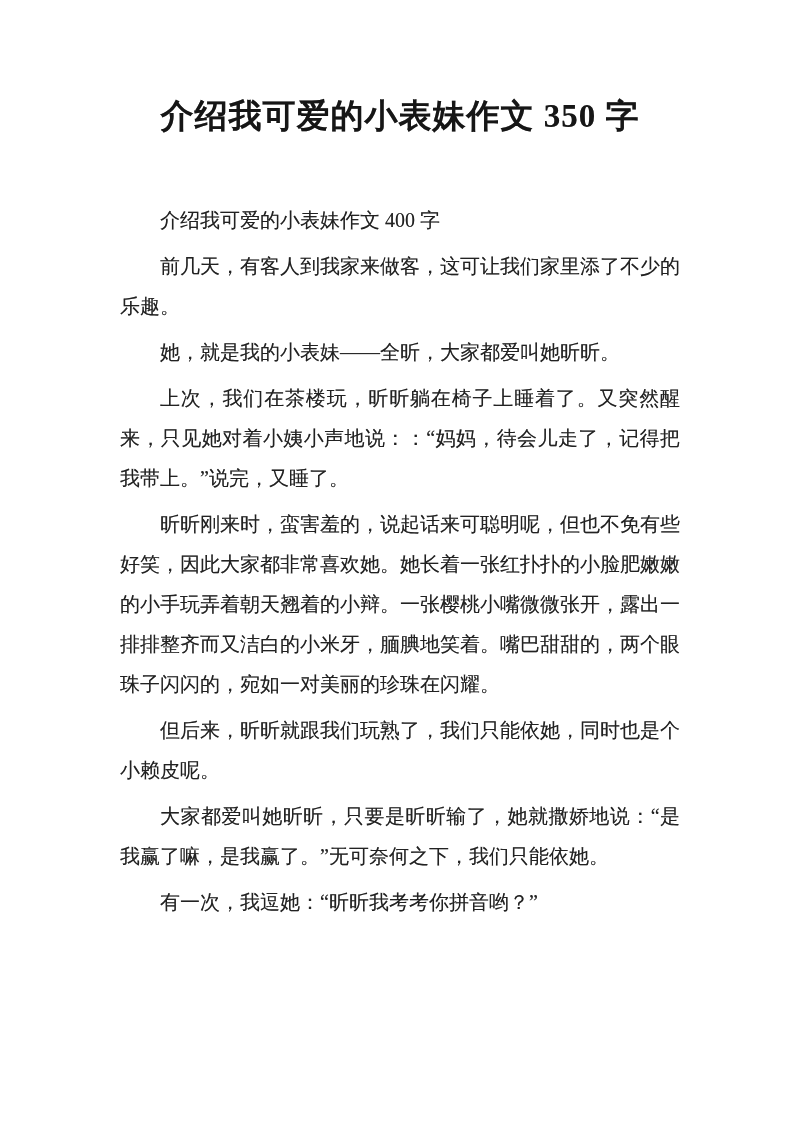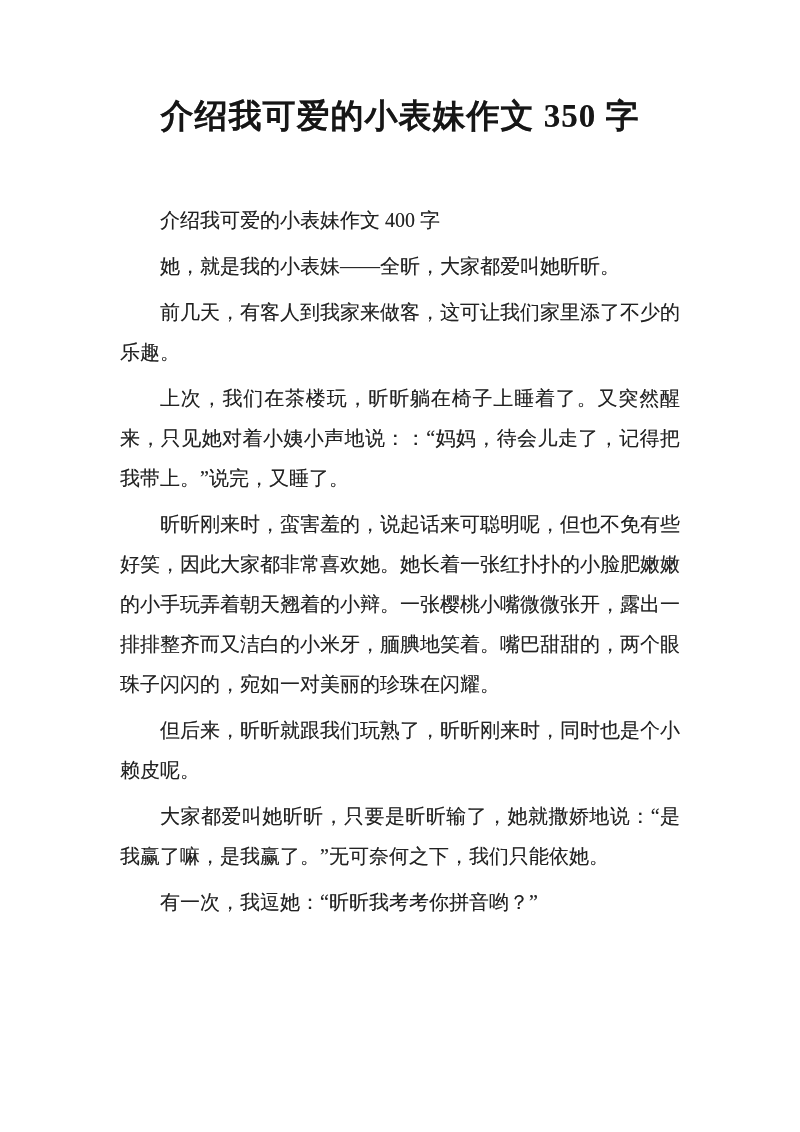--- a/index.html
+++ b/index.html
@@ -48,21 +48,21 @@
   }
 </style>
 </head>
 <body>
 
 <div class="page">
   <h1 class="doc-title">介绍我可爱的小表妹作文 350 字</h1>
 
   <div class="doc-body">
     <p>介绍我可爱的小表妹作文 400 字</p>
+    <p>前几天，有客人到我家来做客，这可让我们家里添了不少的乐趣。</p>
     <p>她，就是我的小表妹——全昕，大家都爱叫她昕昕。</p>
-    <p>前几天，有客人到我家来做客，这可让我们家里添了不少的乐趣。</p>
     <p>上次，我们在茶楼玩，昕昕躺在椅子上睡着了。又突然醒来，只见她对着小姨小声地说：：“妈妈，待会儿走了，记得把我带上。”说完，又睡了。</p>
     <p>昕昕刚来时，蛮害羞的，说起话来可聪明呢，但也不免有些好笑，因此大家都非常喜欢她。她长着一张红扑扑的小脸肥嫩嫩的小手玩弄着朝天翘着的小辩。一张樱桃小嘴微微张开，露出一排排整齐而又洁白的小米牙，腼腆地笑着。嘴巴甜甜的，两个眼珠子闪闪的，宛如一对美丽的珍珠在闪耀。</p>
-    <p>但后来，昕昕就跟我们玩熟了，昕昕刚来时，同时也是个小赖皮呢。</p>
+    <p>但后来，昕昕就跟我们玩熟了，我们只能依她，同时也是个小赖皮呢。</p>
     <p>大家都爱叫她昕昕，只要是昕昕输了，她就撒娇地说：“是我赢了嘛，是我赢了。”无可奈何之下，我们只能依她。</p>
     <p>有一次，我逗她：“昕昕我考考你拼音哟？”</p>
   </div>
 </div>
 
 </body></html>

